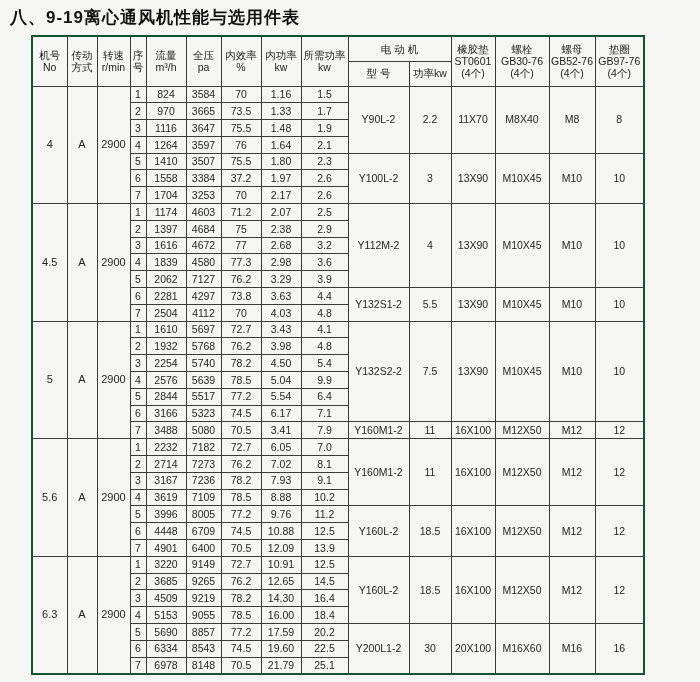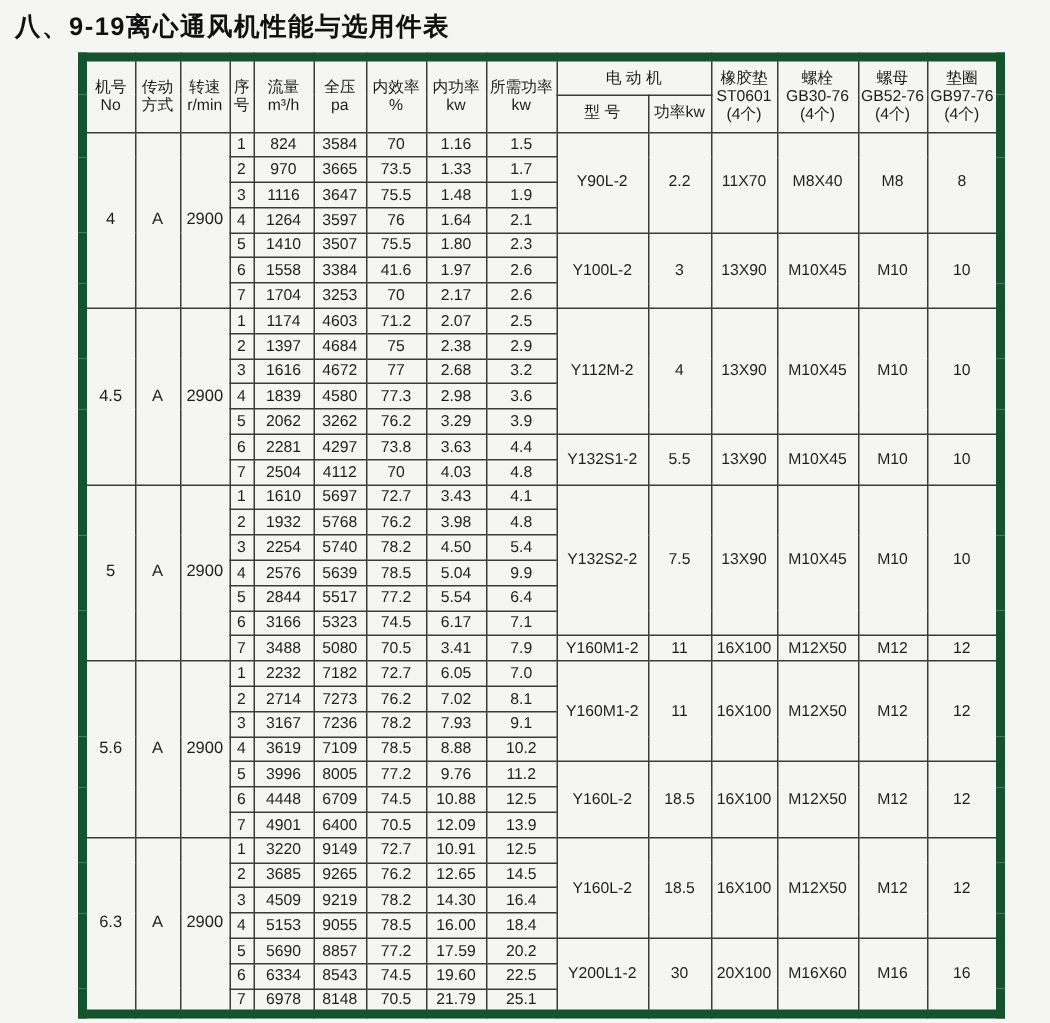--- a/index.html
+++ b/index.html
@@ -12,25 +12,25 @@
   }
   .page{padding:4px 0 0 8px;}
   .doc-title{
     font-size:17px;
     font-weight:bold;
     color:#111;
     letter-spacing:1px;
     margin:2px 0 6px 2px;
   }
   table.fan-table{
-    margin-left:44px;
+    margin-left:23px;
     border-collapse:collapse;
     table-layout:fixed;
     width:612px;
-    border:6px solid #14532d;
+    border:2px solid #14532d;
   }
   .fan-table th,.fan-table td{
     border:1px solid #3a3a3a;
     text-align:center;
     vertical-align:middle;
     overflow:hidden;
     box-sizing:border-box;
     padding:0 1px;
   }
   .fan-table thead th{
@@ -168,21 +168,21 @@
           <td rowspan="3">3</td>
           <td rowspan="3">13X90</td>
           <td rowspan="3">M10X45</td>
           <td rowspan="3">M10</td>
           <td rowspan="3">10</td>
         </tr>
         <tr>
           <td>6</td>
           <td>1558</td>
           <td>3384</td>
-          <td>41.6</td>
+          <td>37.2</td>
           <td>1.97</td>
           <td>2.6</td>
         </tr>
         <tr>
           <td>7</td>
           <td>1704</td>
           <td>3253</td>
           <td>70</td>
           <td>2.17</td>
           <td>2.6</td>
@@ -224,21 +224,21 @@
           <td>4</td>
           <td>1839</td>
           <td>4580</td>
           <td>77.3</td>
           <td>2.98</td>
           <td>3.6</td>
         </tr>
         <tr>
           <td>5</td>
           <td>2062</td>
-          <td>3262</td>
+          <td>7127</td>
           <td>76.2</td>
           <td>3.29</td>
           <td>3.9</td>
         </tr>
         <tr>
           <td>6</td>
           <td>2281</td>
           <td>4297</td>
           <td>73.8</td>
           <td>3.63</td>

